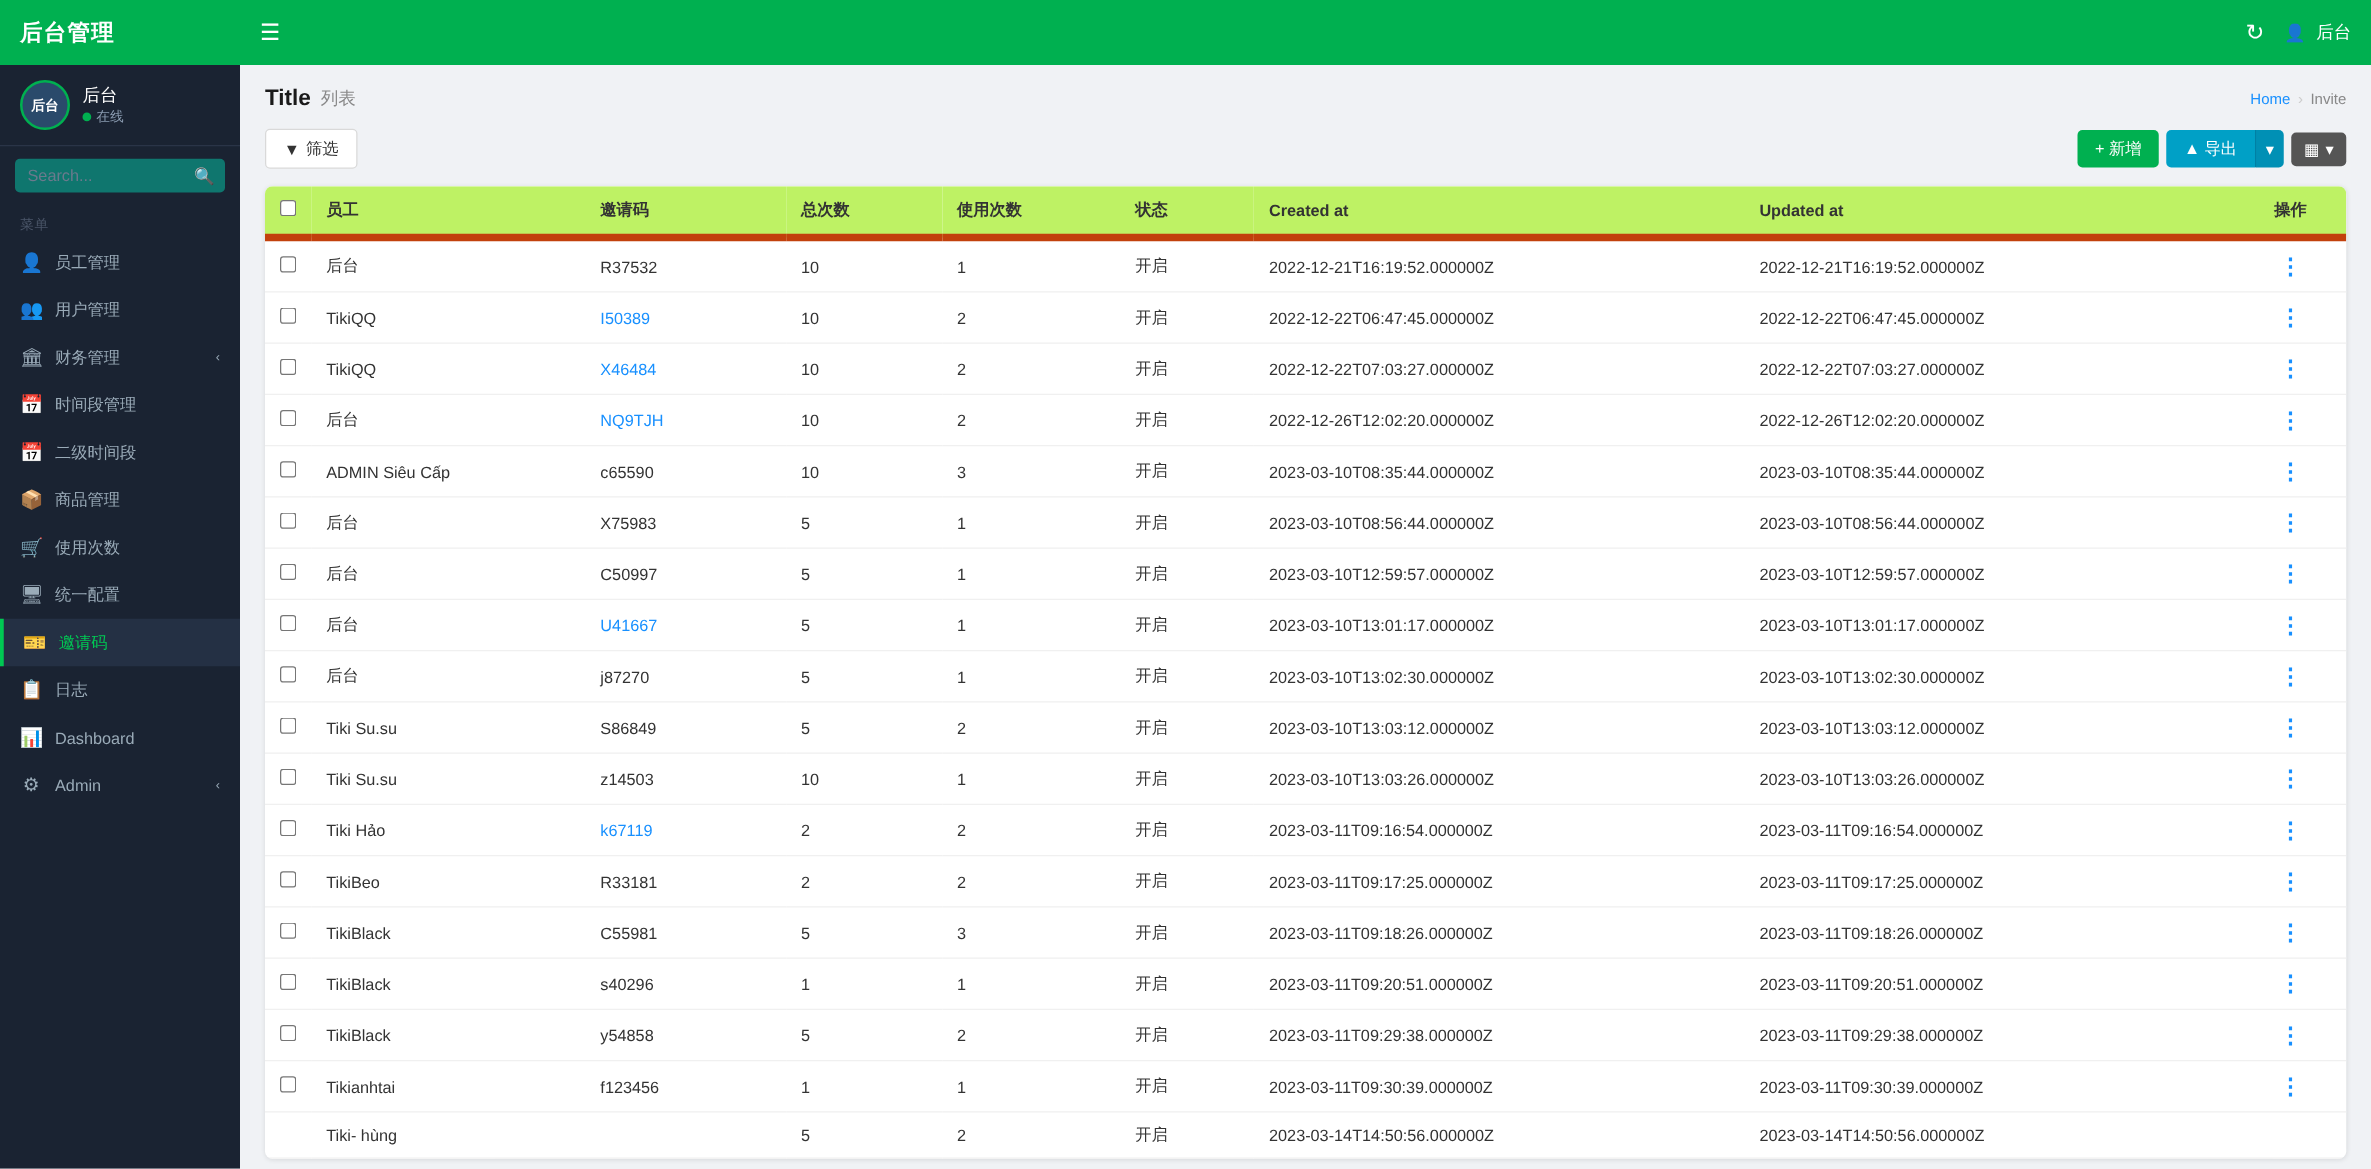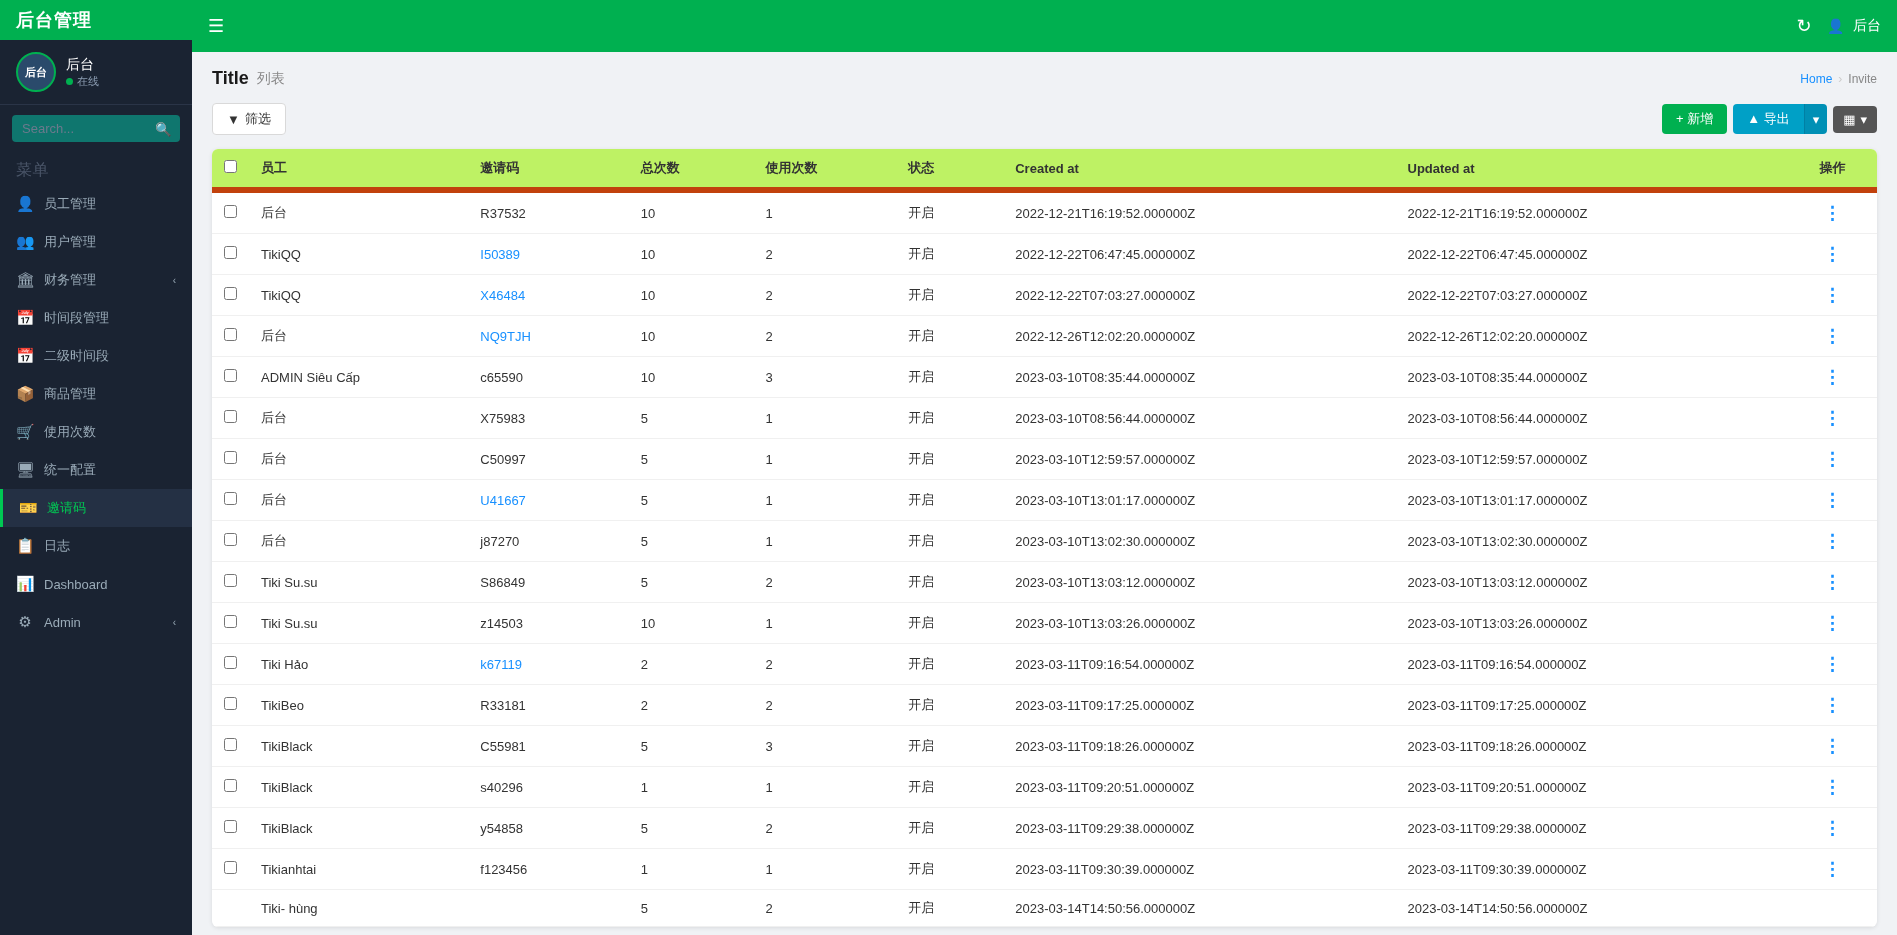--- a/index.html
+++ b/index.html
@@ -12,21 +12,21 @@
       color: #c8d0dc;
       display: flex;
       flex-direction: column;
       flex-shrink: 0;
       height: 100vh;
       overflow-y: auto;
     }
     .sidebar-header {
       background: #00b050;
       padding: 0 16px;
-      height: 40px;
+      height: 52px;
       display: flex;
       align-items: center;
       font-size: 18px;
       font-weight: bold;
       color: white;
       letter-spacing: 1px;
     }
     .sidebar-profile {
       padding: 12px 16px;
       display: flex;
@@ -62,21 +62,21 @@
       outline: none;
     }
     .search-box input::placeholder { color: #6b7a8d; }
     .search-icon-btn {
       position: absolute; right: 8px; top: 50%; transform: translateY(-50%);
       color: #6b7a8d; cursor: pointer; background: none; border: none;
     }
 
     .sidebar-section-label {
       padding: 8px 16px 4px;
-      font-size: 16px;
+      font-size: 11px;
       color: #4a5568;
       text-transform: uppercase;
       letter-spacing: 0.5px;
     }
 
     .sidebar-item {
       display: flex; align-items: center; gap: 10px;
       padding: 10px 16px;
       cursor: pointer;
       color: #9aabb8;

